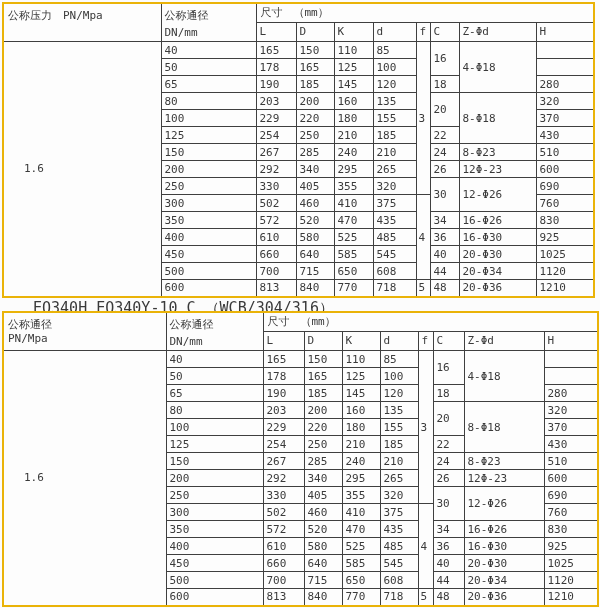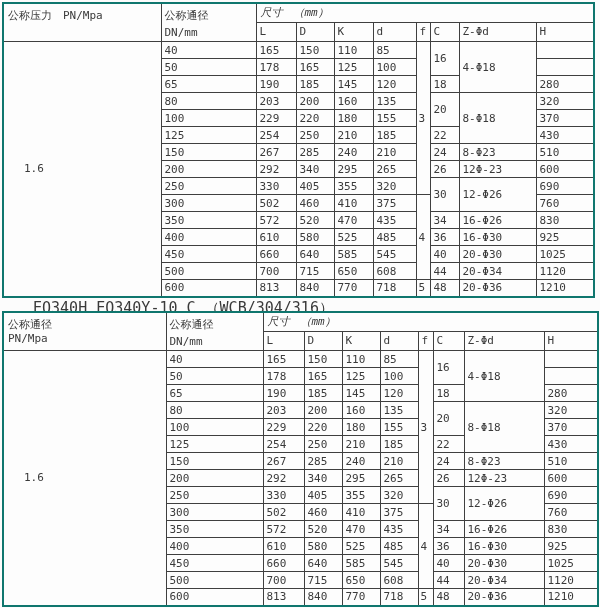--- a/index.html
+++ b/index.html
@@ -3,35 +3,35 @@
 <meta charset="utf-8">
 <style>
   html,body{margin:0;padding:0;background:#ffffff;}
   .sheet{
     position:relative;width:600px;height:608px;background:#fcfcfc;
     font-family:"DejaVu Sans Mono","Liberation Mono",monospace;
     color:#3a3a3a;-webkit-font-smoothing:none;
   }
   table.spec{
     position:absolute;left:2px;border-collapse:collapse;table-layout:fixed;
-    background:#fdfdfd;border:2px solid #0f766e;
+    background:#fdfdfd;border:2px solid #eab308;
   }
   table.t0{top:2px;}
   table.t1{top:311px;}
   .spec th,.spec td{
     border:1px solid #3f3f3f;font-weight:normal;text-align:left;
     vertical-align:middle;padding:0 1px 0 3px;font-size:11px;line-height:13px;
     white-space:nowrap;overflow:hidden;
   }
   .spec thead tr{height:18px;}
   .spec tbody tr{height:17px;}
   .spec th.multiline{vertical-align:top;padding-top:3px;line-height:17px;margin-left:24px;}
   .spec th.pressure-hdr{vertical-align:top;padding-top:5px;line-height:14px;padding-left:4px;}
   .spec td.pressure-cell{vertical-align:middle;padding-left:20px;}
-  .spec th.size-title{padding-left:4px;font-style:italic;}
+  .spec th.size-title{padding-left:4px;}
   .spec td.f-cell{padding-left:2px;}
   .separator{
     position:absolute;left:2px;top:300px;width:594px;height:16px;
     font-size:15px;line-height:16px;padding-left:3px;color:#3a3a3a;
     white-space:nowrap;
     margin-left:28px;
   }
 </style>
 </head>
 <body>

